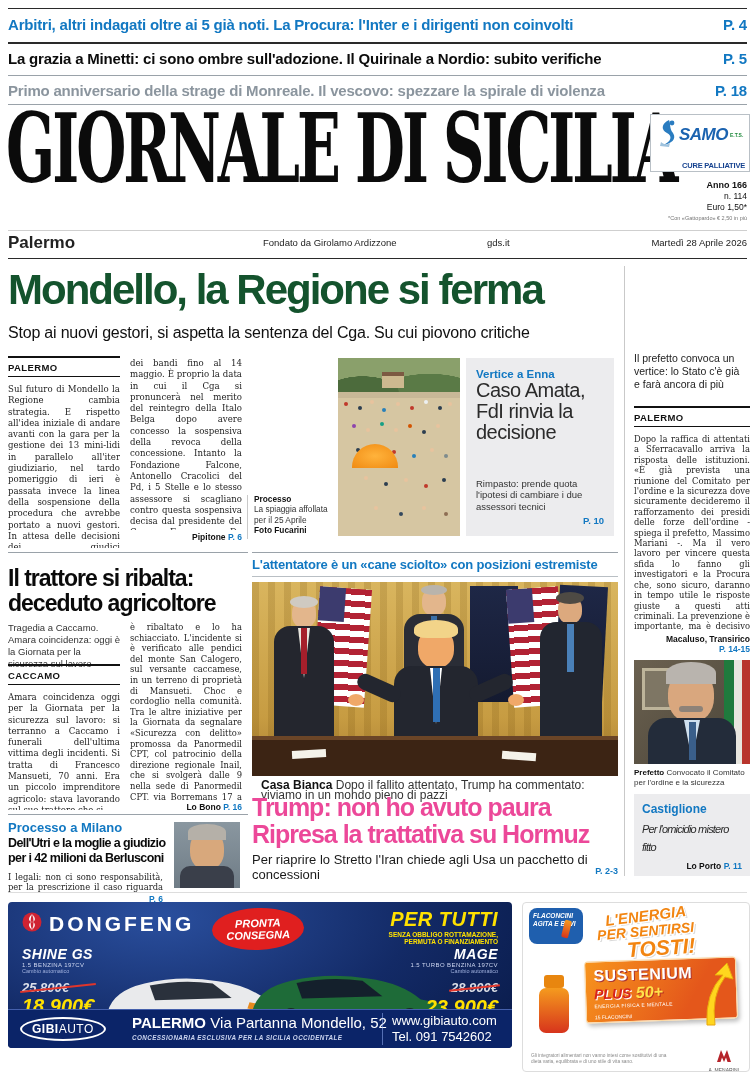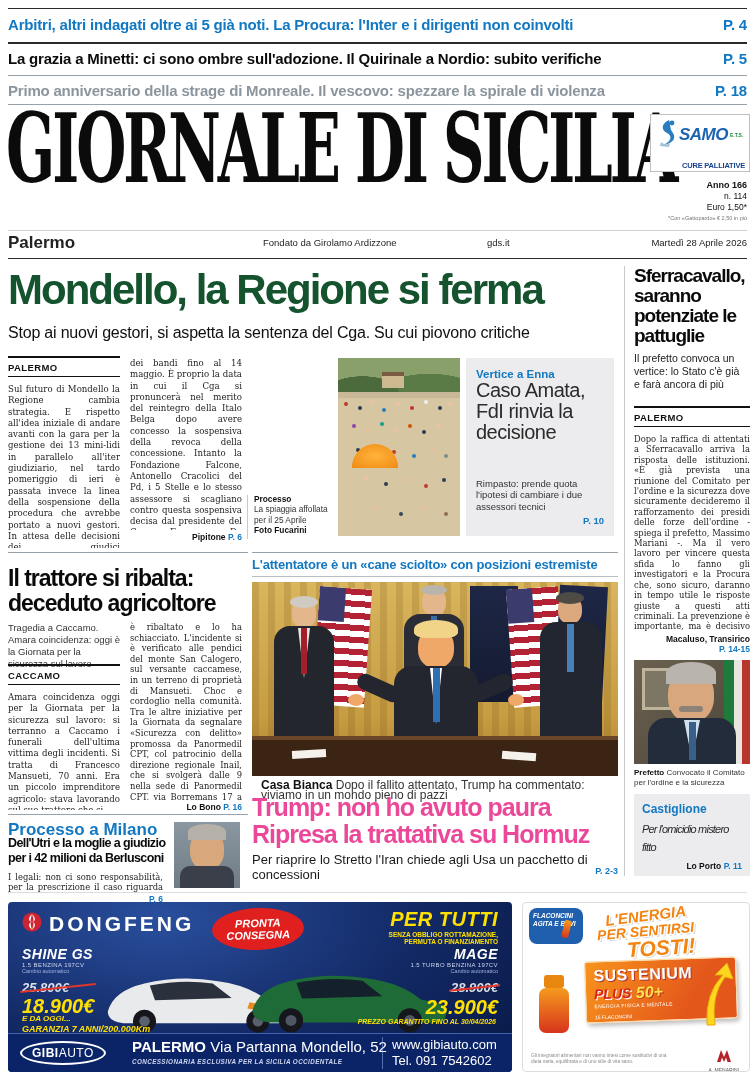--- a/index.html
+++ b/index.html
@@ -74,25 +74,25 @@
   .flag-it{position:absolute;right:0;top:0;height:100%;width:26px;
       background:linear-gradient(90deg,#1f7a3d 0 10px,#e8e6df 10px 18px,#b8342c 18px);}
   
   .strap{position:absolute;left:252px;top:557px;width:366px;font-size:13px;font-weight:bold;color:#1278c2;letter-spacing:-0.2px;}
   .big-head{font-size:25px;line-height:27px;font-weight:bold;letter-spacing:-1px;color:#ec4899;}
   
   .cac-head{position:absolute;left:8px;top:566px;width:240px;font-size:23px;line-height:25px;font-weight:bold;
       letter-spacing:-1px;color:#0a0a0a;}
   .cac-sub{position:absolute;left:8px;top:622px;width:112px;font-size:9.5px;line-height:12px;color:#333;}
   
-  .proc-kick{position:absolute;left:8px;top:820px;font-size:17px;font-weight:bold;color:#1278c2;}
+  .proc-kick{position:absolute;left:8px;top:820px;font-size:13px;font-weight:bold;color:#1278c2;}
   .proc-head{position:absolute;left:8px;top:836px;width:162px;font-size:12.5px;line-height:15px;font-weight:bold;
       letter-spacing:-0.6px;color:#0a0a0a;}
   
-  .ad-df{position:absolute;left:8px;top:902px;width:504px;height:170px;border-radius:4px;overflow:hidden;
+  .ad-df{position:absolute;left:8px;top:902px;width:504px;height:146px;border-radius:4px;overflow:hidden;
       background:radial-gradient(420px 200px at 30% 10%,#2a4f9e,#132a66 60%,#0a1c4c);color:#fff;}
   .df-bar{position:absolute;left:0;bottom:0;width:100%;height:38px;background:#0b2468;border-top:1px solid rgba(140,170,255,.45);}
   .yellow{color:#ffe100;}
   .strike{position:relative;color:rgba(255,255,255,.85);}
   .strike::after{content:"";position:absolute;left:-2px;right:-2px;top:45%;height:2px;background:#e0352b;transform:rotate(-6deg);}
   .df-model{font-size:14px;font-weight:bold;font-style:italic;letter-spacing:.5px;}
   .df-eng{font-size:6px;letter-spacing:.4px;color:#cdd6f0;}
   .df-gear{font-size:5.5px;color:#9fb0dd;}
   .oval-badge{position:absolute;left:204px;top:6px;width:92px;height:42px;background:#e01f1f;border-radius:50%;
       display:flex;flex-direction:column;align-items:center;justify-content:center;transform:rotate(-2deg);
@@ -200,21 +200,20 @@
 
   <div class="graybox" style="left:466px;top:358px;width:148px;height:178px;">
     <div class="box-kicker">Vertice a Enna</div>
     <div class="box-title">Caso Amata, FdI rinvia la decisione</div>
     <div class="box-sub" style="position:absolute;left:10px;bottom:24px;width:126px;">Rimpasto: prende quota l'ipotesi di cambiare i due assessori tecnici</div>
     <div class="pageref" style="position:absolute;right:10px;bottom:10px;font-size:9.5px;">P. 10</div>
   </div>
 
   <div class="vdiv" style="left:624px;top:266px;height:610px;"></div>
 
-  <div class="sb-headline">Sferracavallo, saranno potenziate le pattuglie</div>
   <div class="sb-sub">Il prefetto convoca un vertice: lo Stato c'è già e farà ancora di più</div>
   <div class="abs" style="left:634px;top:406px;width:116px;">
     <div class="kicker">PALERMO</div>
     <div class="bserif" style="height:198px;margin-top:7px;font-size:8.4px;line-height:10.4px;">Dopo la raffica di attentati a Sferracavallo arriva la risposta delle istituzioni. «È già prevista una riunione del Comitato per l'ordine e la sicurezza dove sicuramente decideremo il rafforzamento dei presidi delle forze dell'ordine - spiega il prefetto, Massimo Mariani -. Ma il vero lavoro per vincere questa sfida lo fanno gli investigatori e la Procura che, sono sicuro, daranno in tempo utile le risposte giuste a questi atti criminali. La prevenzione è importante, ma è decisivo individuare i responsabili». Il Comune ha già predisposto il potenziamento delle pattuglie della polizia municipale.</div>
     <div class="byline">
       <span>Macaluso, Transirico</span><br>
       <span class="pageref">P. 14-15</span>
     </div>
   </div>
 

